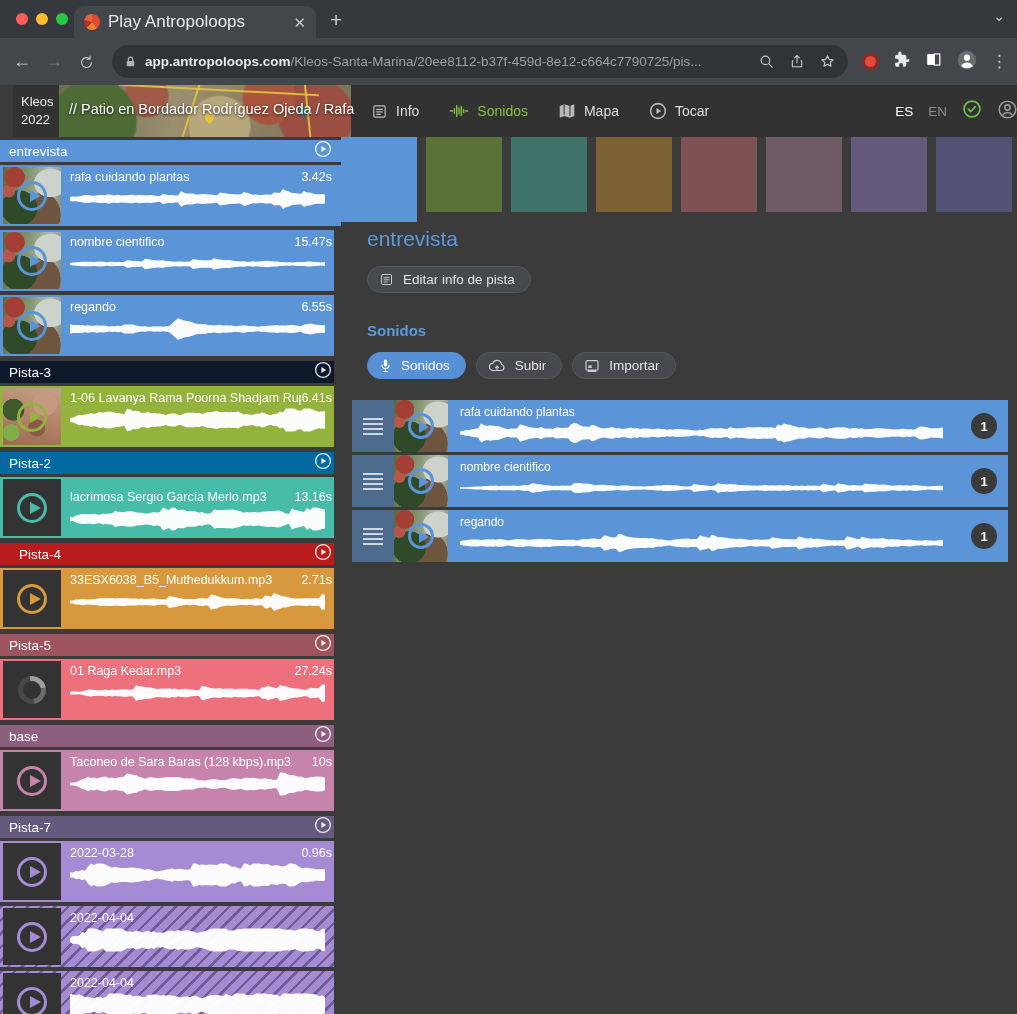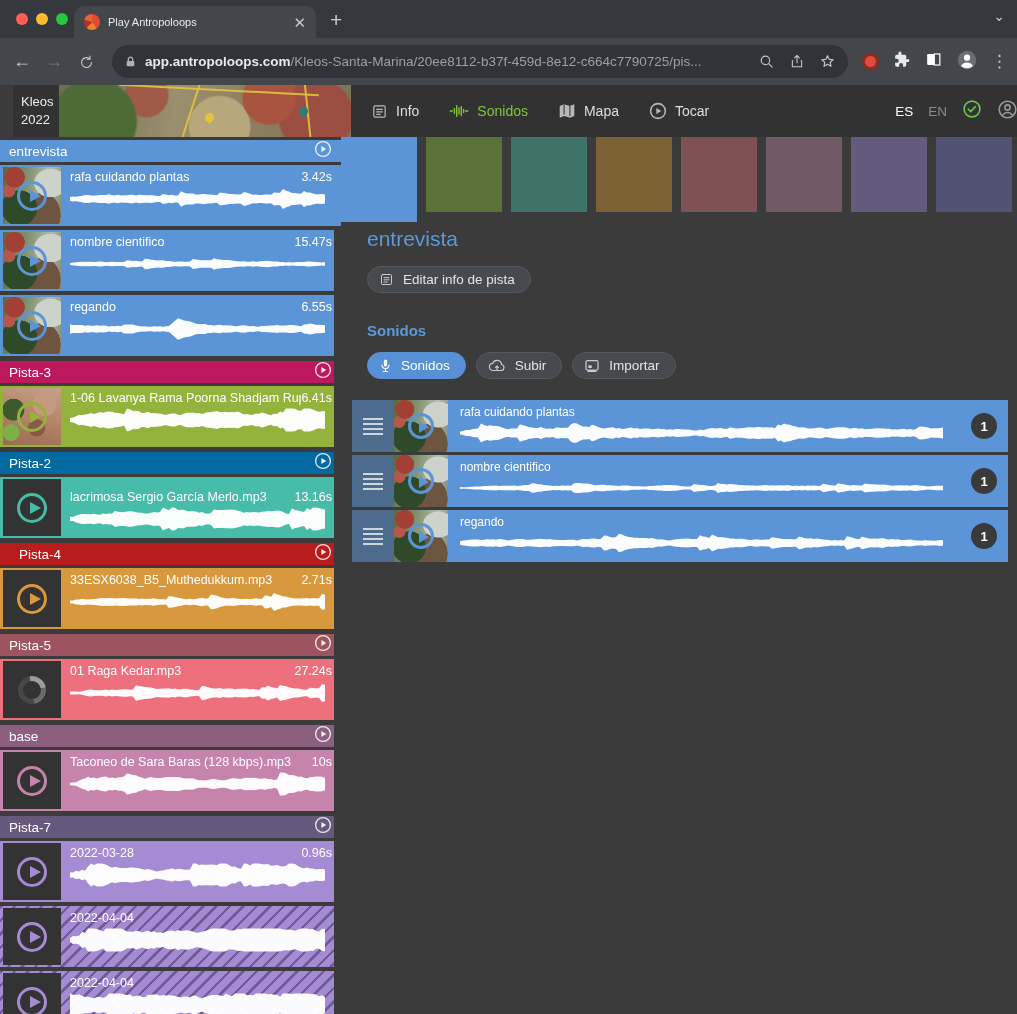--- a/index.html
+++ b/index.html
@@ -8,21 +8,21 @@
   .stage { position:relative; width:1017px; height:1014px; }
 
   
   .titlebar { position:absolute; left:0; top:0; width:100%; height:38px; background:#35383d; }
   .lights { position:absolute; left:16px; top:13px; display:flex; gap:8px; }
   .light { width:12px; height:12px; border-radius:50%; }
   .tab { position:absolute; left:74px; top:6px; width:242px; height:32px; background:#43464b;
     border-radius:10px 10px 0 0; display:flex; align-items:center; padding:0 10px; gap:8px; }
   .favicon { width:16px; height:16px; border-radius:50%;
     background:conic-gradient(#e14b31 0 40%, #f08030 40% 62%, #b33226 62% 80%, #e8603c 80%); }
-  .tab-title { color:#e8eaed; font-size:11px; flex:1; white-space:nowrap; overflow:hidden; }
+  .tab-title { color:#e8eaed; font-size:17px; flex:1; white-space:nowrap; overflow:hidden; }
   .tab-close { color:#c7c9cc; font-size:15px; line-height:1; cursor:default; }
   .newtab { position:absolute; left:330px; top:8px; color:#c7c9cc; font-size:21px; font-weight:300; }
   .tabs-chevron { position:absolute; right:12px; top:8px; color:#c7c9cc; font-size:14px; }
   .toolbar { position:absolute; left:0; top:38px; width:100%; height:47px; background:#43464b;
     display:flex; align-items:center; }
   .navbtn { width:32px; text-align:center; font-size:18px; color:#c7c9cc; }
   .navbtn.disabled { color:#74777c; }
   .navbtn.reload svg { vertical-align:middle; }
   .omnibox { margin-left:10px; width:736px; height:33px; background:#303338; border-radius:17px;
     display:flex; align-items:center; padding:0 12px; gap:8px; }
@@ -212,20 +212,21 @@
   <div class="app-header">
     <div class="logo">Kleos
 2022</div>
     <div class="map-strip">
       <span class="map-line" style="left:130px; top:-6px; width:2px; height:70px; transform:rotate(18deg)"></span>
       <span class="map-line" style="left:248px; top:-6px; width:2px; height:70px; transform:rotate(-6deg)"></span>
       <span class="map-line" style="left:60px; top:4px; width:200px; height:2px; transform:rotate(3deg)"></span>
       <span class="map-pin" style="background:#e3c43d; left:146px; top:28px"></span>
       <span class="map-pin" style="background:#2e7d74; left:240px; top:22px"></span>
     </div>
+    <div class="breadcrumb">// Patio en Bordador Rodríguez Ojeda / Rafa</div>
     <nav class="app-nav" id="app-nav">
         <span class="nav-item">
           <span class="nav-ico">
             <svg width="17" height="17" viewBox="0 0 24 24">
               <rect x="4" y="4" width="16" height="16" rx="2" fill="none" stroke="#b9b9b9" stroke-width="1.7"></rect>
               <path d="M8 9h8M8 12.5h8M8 16h5" stroke="#b9b9b9" stroke-width="1.7" stroke-linecap="round"></path>
             </svg>
           </span>
           <span class="nav-label">Info</span>
         </span>
@@ -328,21 +329,21 @@
         <span class="clip-dur">6.55s</span>
       </div>
       <svg class="wave" height="24" width="256" viewBox="0 0 256 24">
                 <path d="M0 12 L0 7.3 L3 8.0 L6 8.1 L9 7.9 L12 7.9 L15 8.7 L18 8.3 L21 8.8 L24 8.7 L27 8.3 L30 8.7 L33 8.4 L36 8.8 L39 9.4 L42 9.0 L45 9.2 L48 8.7 L51 9.2 L54 7.6 L57 7.6 L60 7.4 L63 7.5 L66 8.4 L69 9.0 L72 9.5 L75 9.3 L78 9.7 L81 9.8 L84 9.3 L87 9.6 L90 9.2 L93 9.7 L96 9.3 L99 9.0 L102 6.4 L105 3.7 L108 1.3 L111 2.3 L114 3.4 L117 4.1 L120 4.6 L123 5.5 L126 6.8 L129 6.9 L132 7.0 L135 7.1 L138 8.1 L141 7.9 L144 8.4 L147 8.0 L150 7.7 L153 8.4 L156 8.2 L159 8.4 L162 8.5 L165 9.2 L168 8.9 L171 8.6 L174 8.2 L177 8.8 L180 9.2 L183 8.9 L186 9.5 L189 9.7 L192 9.1 L195 8.9 L198 8.8 L201 8.4 L204 8.5 L207 8.1 L210 8.5 L213 8.5 L216 8.6 L219 8.1 L222 8.1 L225 8.2 L228 8.7 L231 9.3 L234 7.5 L237 7.3 L240 6.4 L243 6.9 L246 7.8 L249 7.7 L252 8.1 L255 8.3 L255 15.7 L252 15.9 L249 16.3 L246 16.2 L243 17.1 L240 17.6 L237 16.7 L234 16.5 L231 14.7 L228 15.3 L225 15.8 L222 15.9 L219 15.9 L216 15.4 L213 15.5 L210 15.5 L207 15.9 L204 15.5 L201 15.6 L198 15.2 L195 15.1 L192 14.9 L189 14.3 L186 14.5 L183 15.1 L180 14.8 L177 15.2 L174 15.8 L171 15.4 L168 15.1 L165 14.8 L162 15.5 L159 15.6 L156 15.8 L153 15.6 L150 16.3 L147 16.0 L144 15.6 L141 16.1 L138 15.9 L135 16.9 L132 17.0 L129 17.1 L126 17.2 L123 18.5 L120 19.4 L117 19.9 L114 20.6 L111 21.7 L108 22.7 L105 20.3 L102 17.6 L99 15.0 L96 14.7 L93 14.3 L90 14.8 L87 14.4 L84 14.7 L81 14.2 L78 14.3 L75 14.7 L72 14.5 L69 15.0 L66 15.6 L63 16.5 L60 16.6 L57 16.4 L54 16.4 L51 14.8 L48 15.3 L45 14.8 L42 15.0 L39 14.6 L36 15.2 L33 15.6 L30 15.3 L27 15.7 L24 15.3 L21 15.2 L18 15.7 L15 15.3 L12 16.1 L9 16.1 L6 15.9 L3 16.0 L0 16.7 Z" fill="rgba(255,255,255,.97)"></path>
               </svg>
     </div>
   </div>
         </div>
   </section>
       <section class="track">
-    <div class="track-header" style="background: #be185d;">
+    <div class="track-header" style="background: #0f172a;">
       <span class="track-name">Pista-3</span>
       <span>
         <svg width="18" height="18" viewBox="0 0 20 20">
               <circle cx="10" cy="10" r="8.2" fill="none" stroke="rgba(255,255,255,.85)" stroke-width="1.5"></circle>
               <path d="M8.2 6.8 L13.6 10 L8.2 13.2 Z" fill="rgba(255,255,255,.9)"></path>
             </svg>
       </span>
     </div>
     <div class="clips">
           <div class="clip" style="background: rgb(147, 179, 61);">

